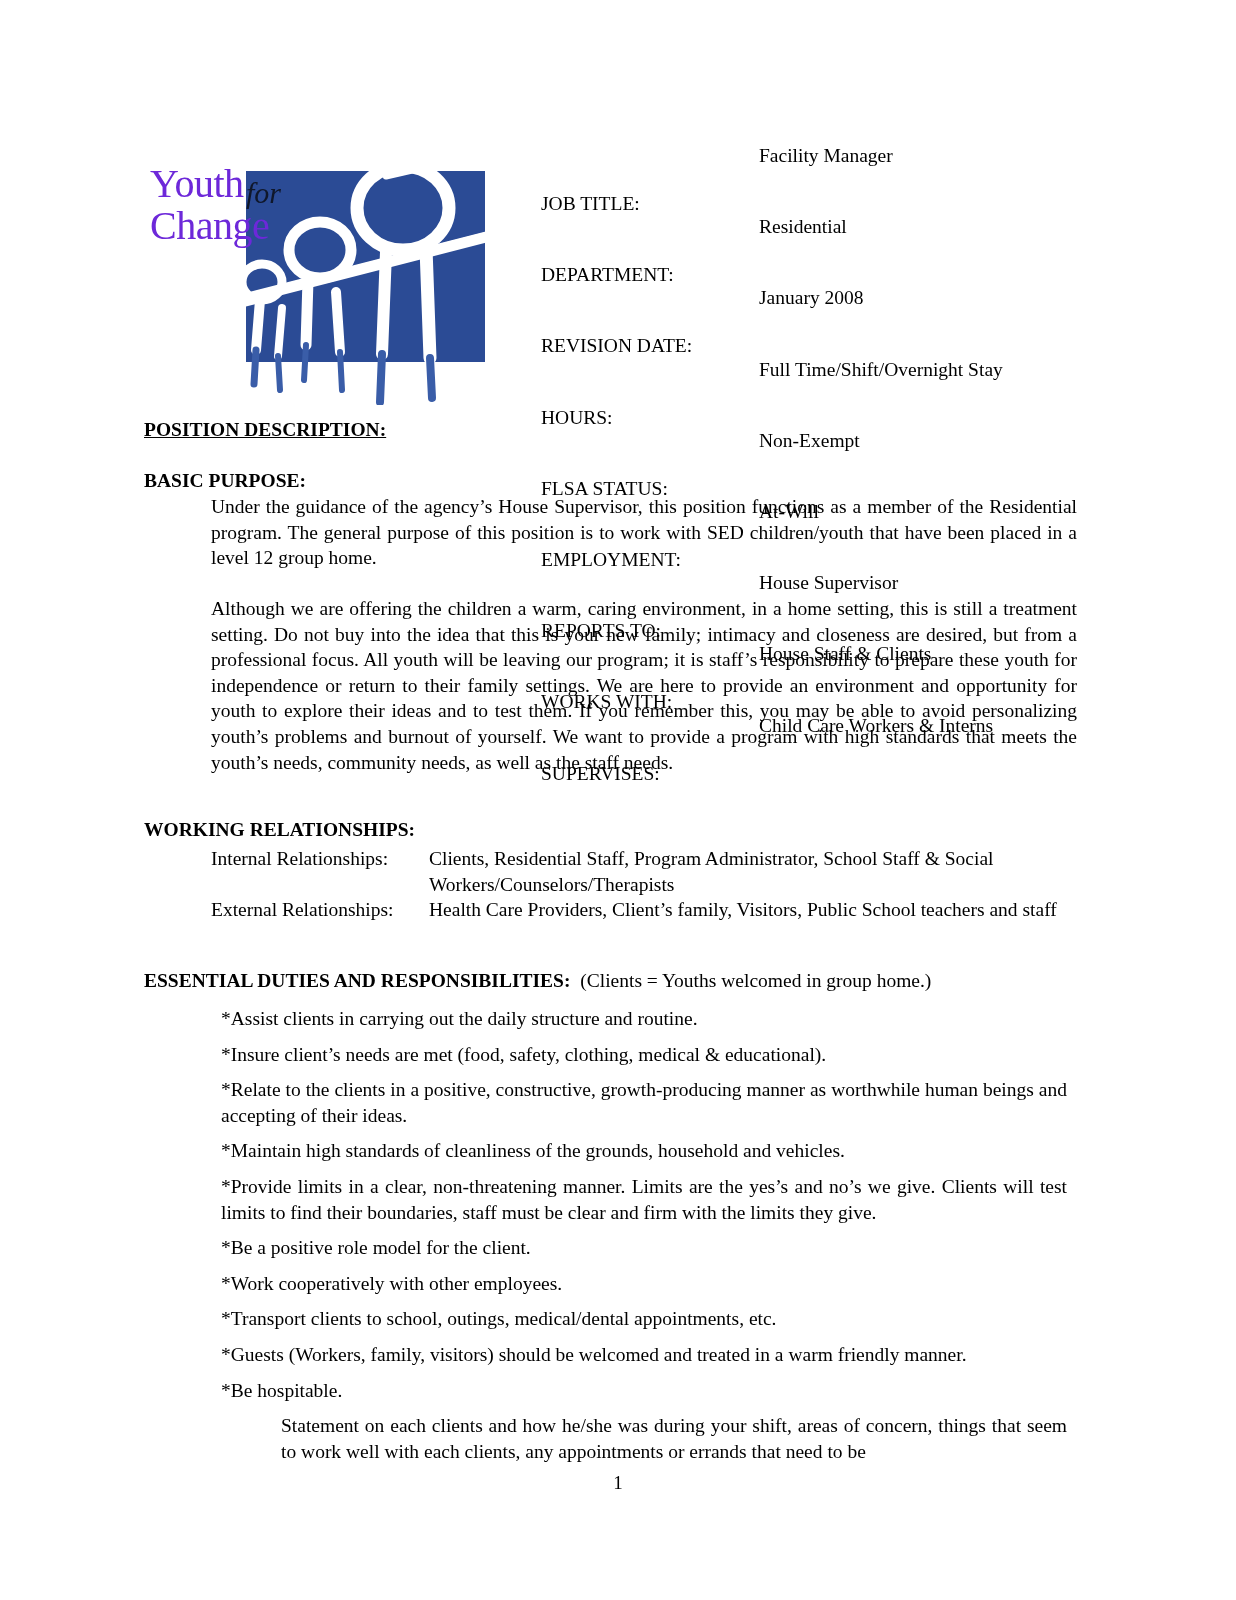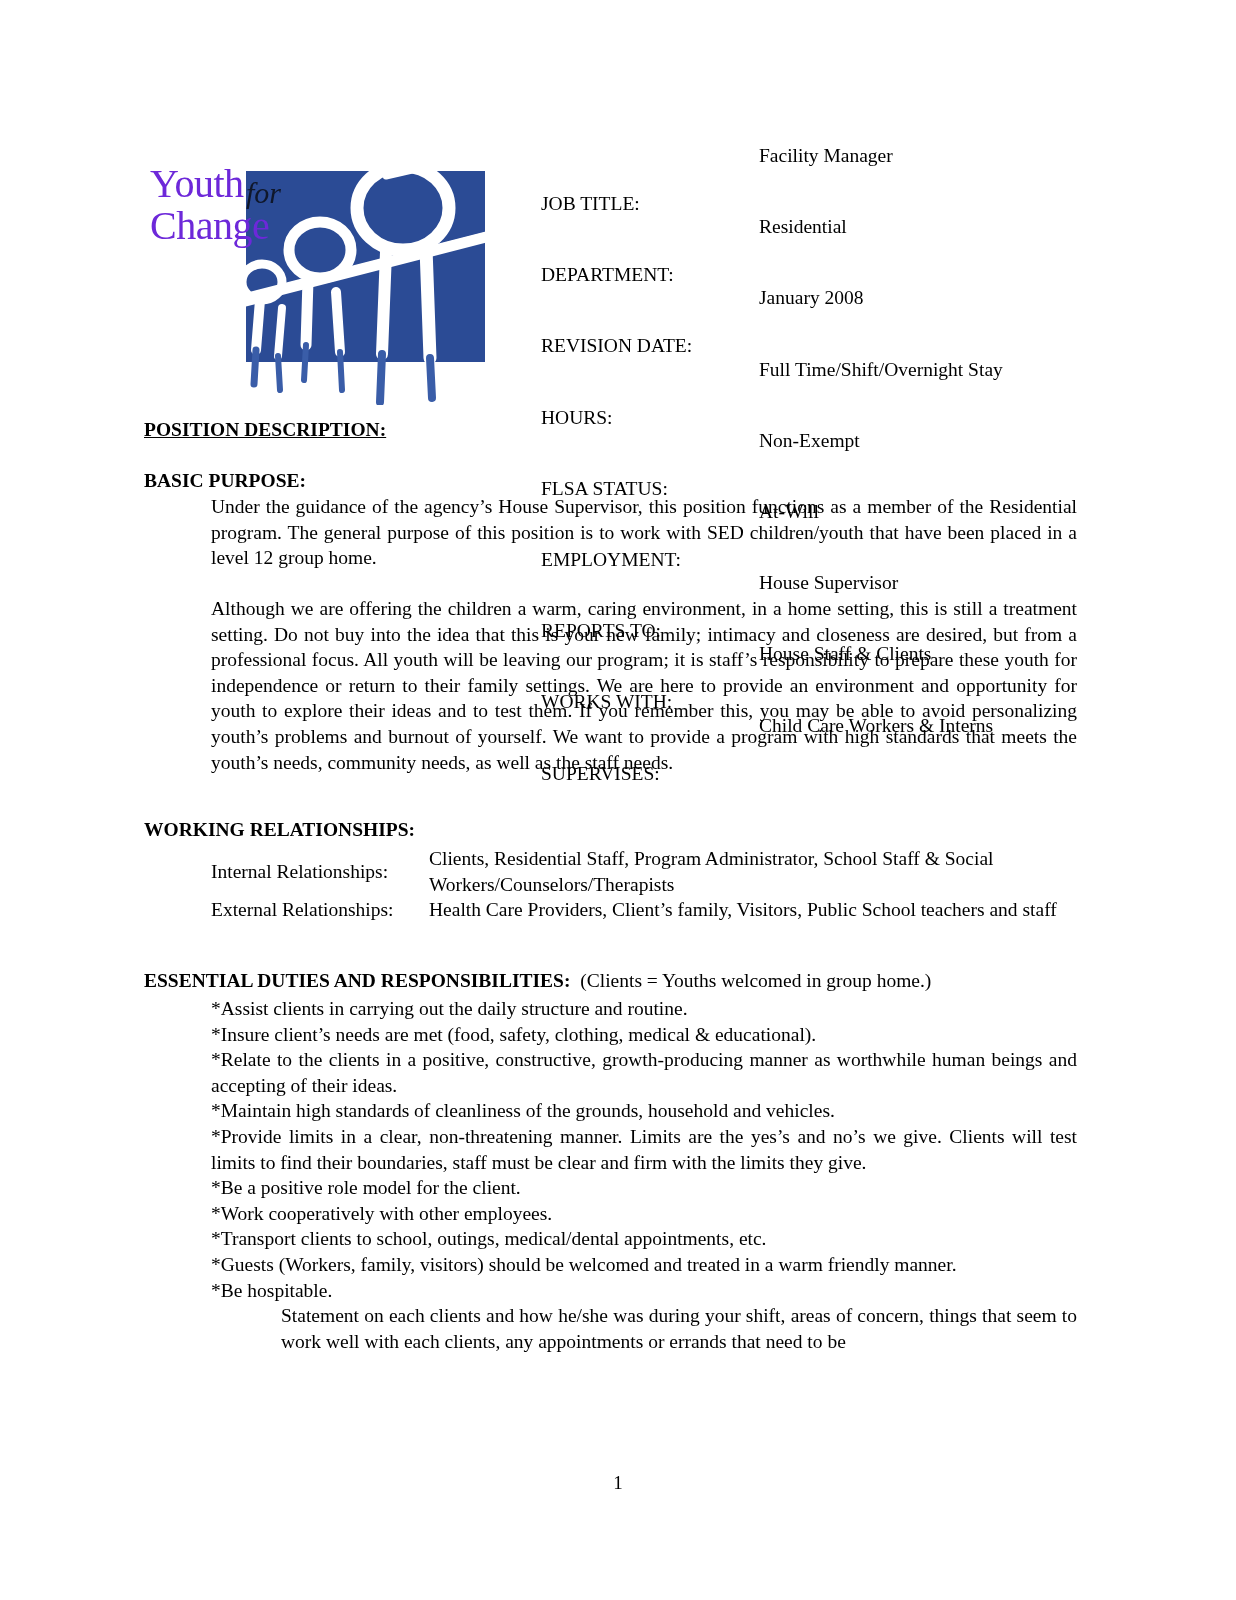--- a/index.html
+++ b/index.html
@@ -144,41 +144,41 @@
   .rel-table {
     position: absolute;
     left: 211px;
     top: 846px;
     width: 880px;
     font-size: 19.5px;
     line-height: 25.6px;
   }
   .rel-row {
     display: flex;
-    align-items: center;
+    align-items: flex-start;
   }
   .rel-label {
     flex: 0 0 214px;
     white-space: nowrap;
   }
   .rel-value {
     flex: 1 1 auto;
     padding-left: 4px;
   }
 
   .duties {
     position: absolute;
     left: 211px;
     top: 996px;
     width: 866px;
     font-size: 19.5px;
     line-height: 25.6px;
   }
   .duty {
-    margin: 0;
+    margin: 10px;
     text-align: justify;
     text-justify: inter-word;
     text-indent: 0;
   }
   .duty.nojust { text-align: left; }
 
   .sub-block {
     margin-top: 0;
     margin-left: 70px;
     text-align: justify;

